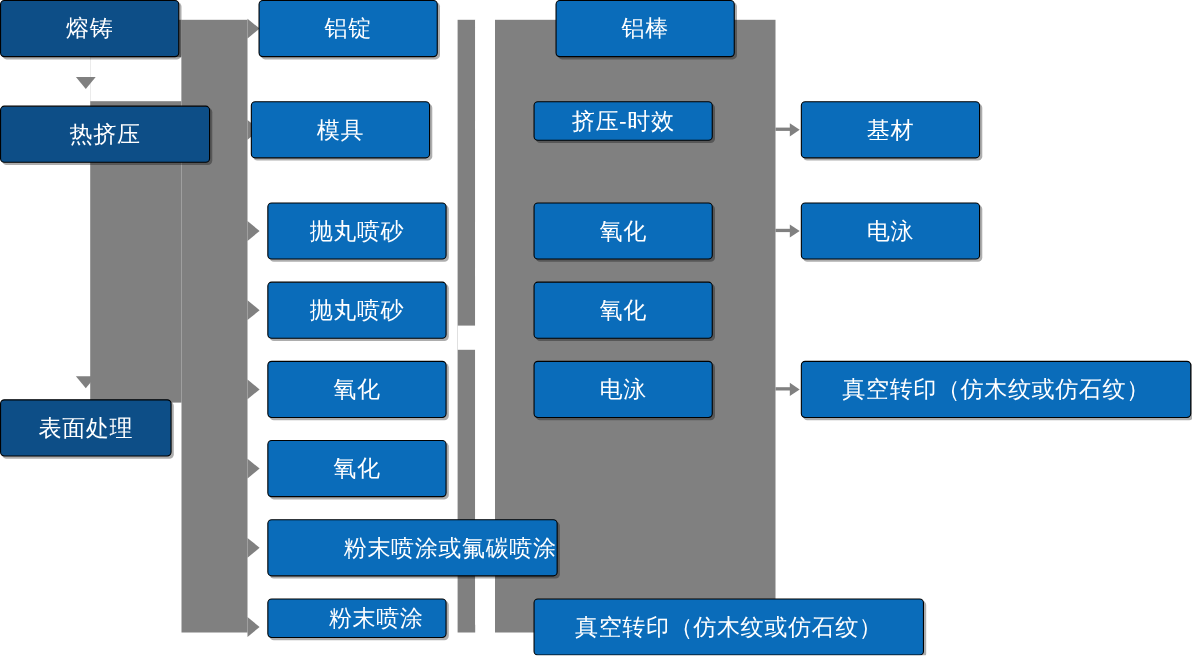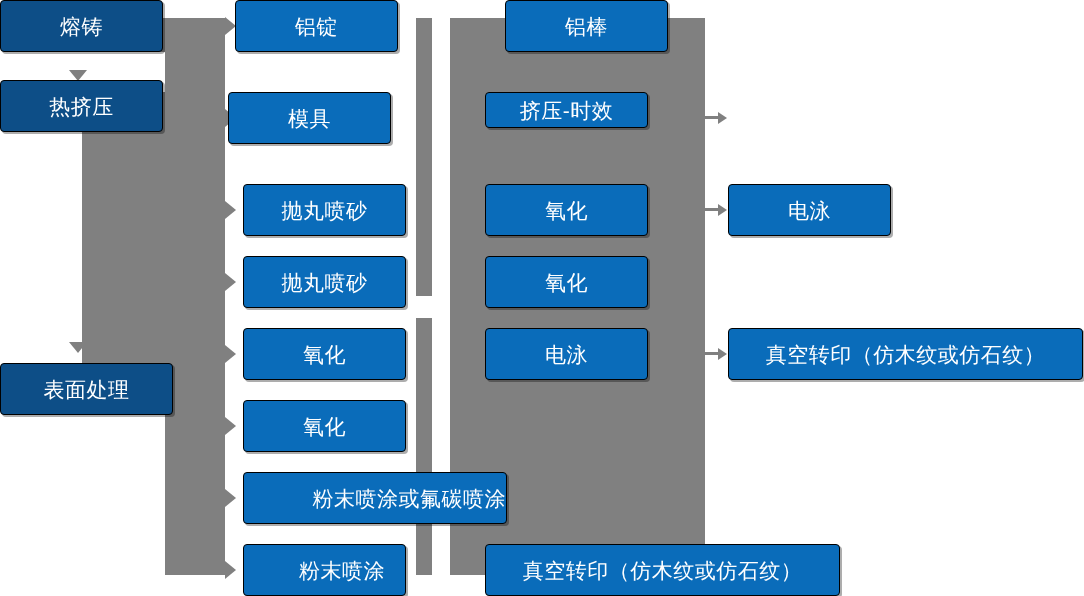--- a/index.html
+++ b/index.html
@@ -126,24 +126,24 @@
 
   <div class="arrow-line" style="left:705px; top:208px; width:14px;"></div>
   <div class="arrow-head" style="left:718px; top:204px;"></div>
 
   <div class="arrow-line" style="left:705px; top:352px; width:14px;"></div>
   <div class="arrow-head" style="left:718px; top:348px;"></div>
 
   <div class="box dark" style="left:0px; top:0px; width:163px; height:52px;">
     <span class="lbl">熔铸</span>
   </div>
-  <div class="box dark" style="left:0px; top:80px; width:163px; height:52px;">
+  <div class="box dark" style="left:0px; top:96px; width:191px; height:52px;">
     <span class="lbl">热挤压</span>
   </div>
-  <div class="box dark" style="left:0px; top:363px; width:173px; height:52px;text-align:right;">
+  <div class="box dark" style="left:0px; top:363px; width:156px; height:52px;text-align:right;">
     <span class="lbl">表面处理</span>
   </div>
 
   <div class="box light" style="left:235px; top:0px; width:163px; height:52px;">
     <span class="lbl">铝锭</span>
   </div>
   <div class="box light" style="left:228px; top:92px; width:163px; height:52px;">
     <span class="lbl">模具</span>
   </div>
   <div class="box light" style="left:243px; top:184px; width:163px; height:52px;">
@@ -154,21 +154,21 @@
   </div>
   <div class="box light" style="left:243px; top:328px; width:163px; height:52px;">
     <span class="lbl">氧化</span>
   </div>
   <div class="box light" style="left:243px; top:400px; width:163px; height:52px;">
     <span class="lbl">氧化</span>
   </div>
   <div class="box light" style="left:243px; top:472px; width:264px; height:52px;justify-content:flex-end;">
     <span class="lbl">粉末喷涂或氟碳喷涂</span>
   </div>
-  <div class="box light" style="left:243px; top:544px; width:163px; height:52px;padding-left:35px;">
+  <div class="box light" style="left:243px; top:544px; width:163px; height:36px;padding-left:35px;">
     <span class="lbl">粉末喷涂</span>
   </div>
 
   <div class="box light" style="left:485px; top:0px; width:163px; height:52px;margin-left:20px;">
     <span class="lbl">铝棒</span>
   </div>
   <div class="box light" style="left:485px; top:92px; width:163px; height:36px;">
     <span class="lbl">挤压-时效</span>
   </div>
   <div class="box light" style="left:485px; top:184px; width:163px; height:52px;">
@@ -177,20 +177,23 @@
   <div class="box light" style="left:485px; top:256px; width:163px; height:52px;">
     <span class="lbl">氧化</span>
   </div>
   <div class="box light" style="left:485px; top:328px; width:163px; height:52px;">
     <span class="lbl">电泳</span>
   </div>
   <div class="box light" style="left:485px; top:544px; width:355px; height:52px;">
     <span class="lbl">真空转印（仿木纹或仿石纹）</span>
   </div>
 
+  <div class="box light" style="left:728px; top:92px; width:163px; height:52px;">
+    <span class="lbl">基材</span>
+  </div>
   <div class="box light" style="left:728px; top:184px; width:163px; height:52px;">
     <span class="lbl">电泳</span>
   </div>
   <div class="box light" style="left:728px; top:328px; width:355px; height:52px;">
     <span class="lbl">真空转印（仿木纹或仿石纹）</span>
   </div>
 
 </div>
 
 </body></html>

